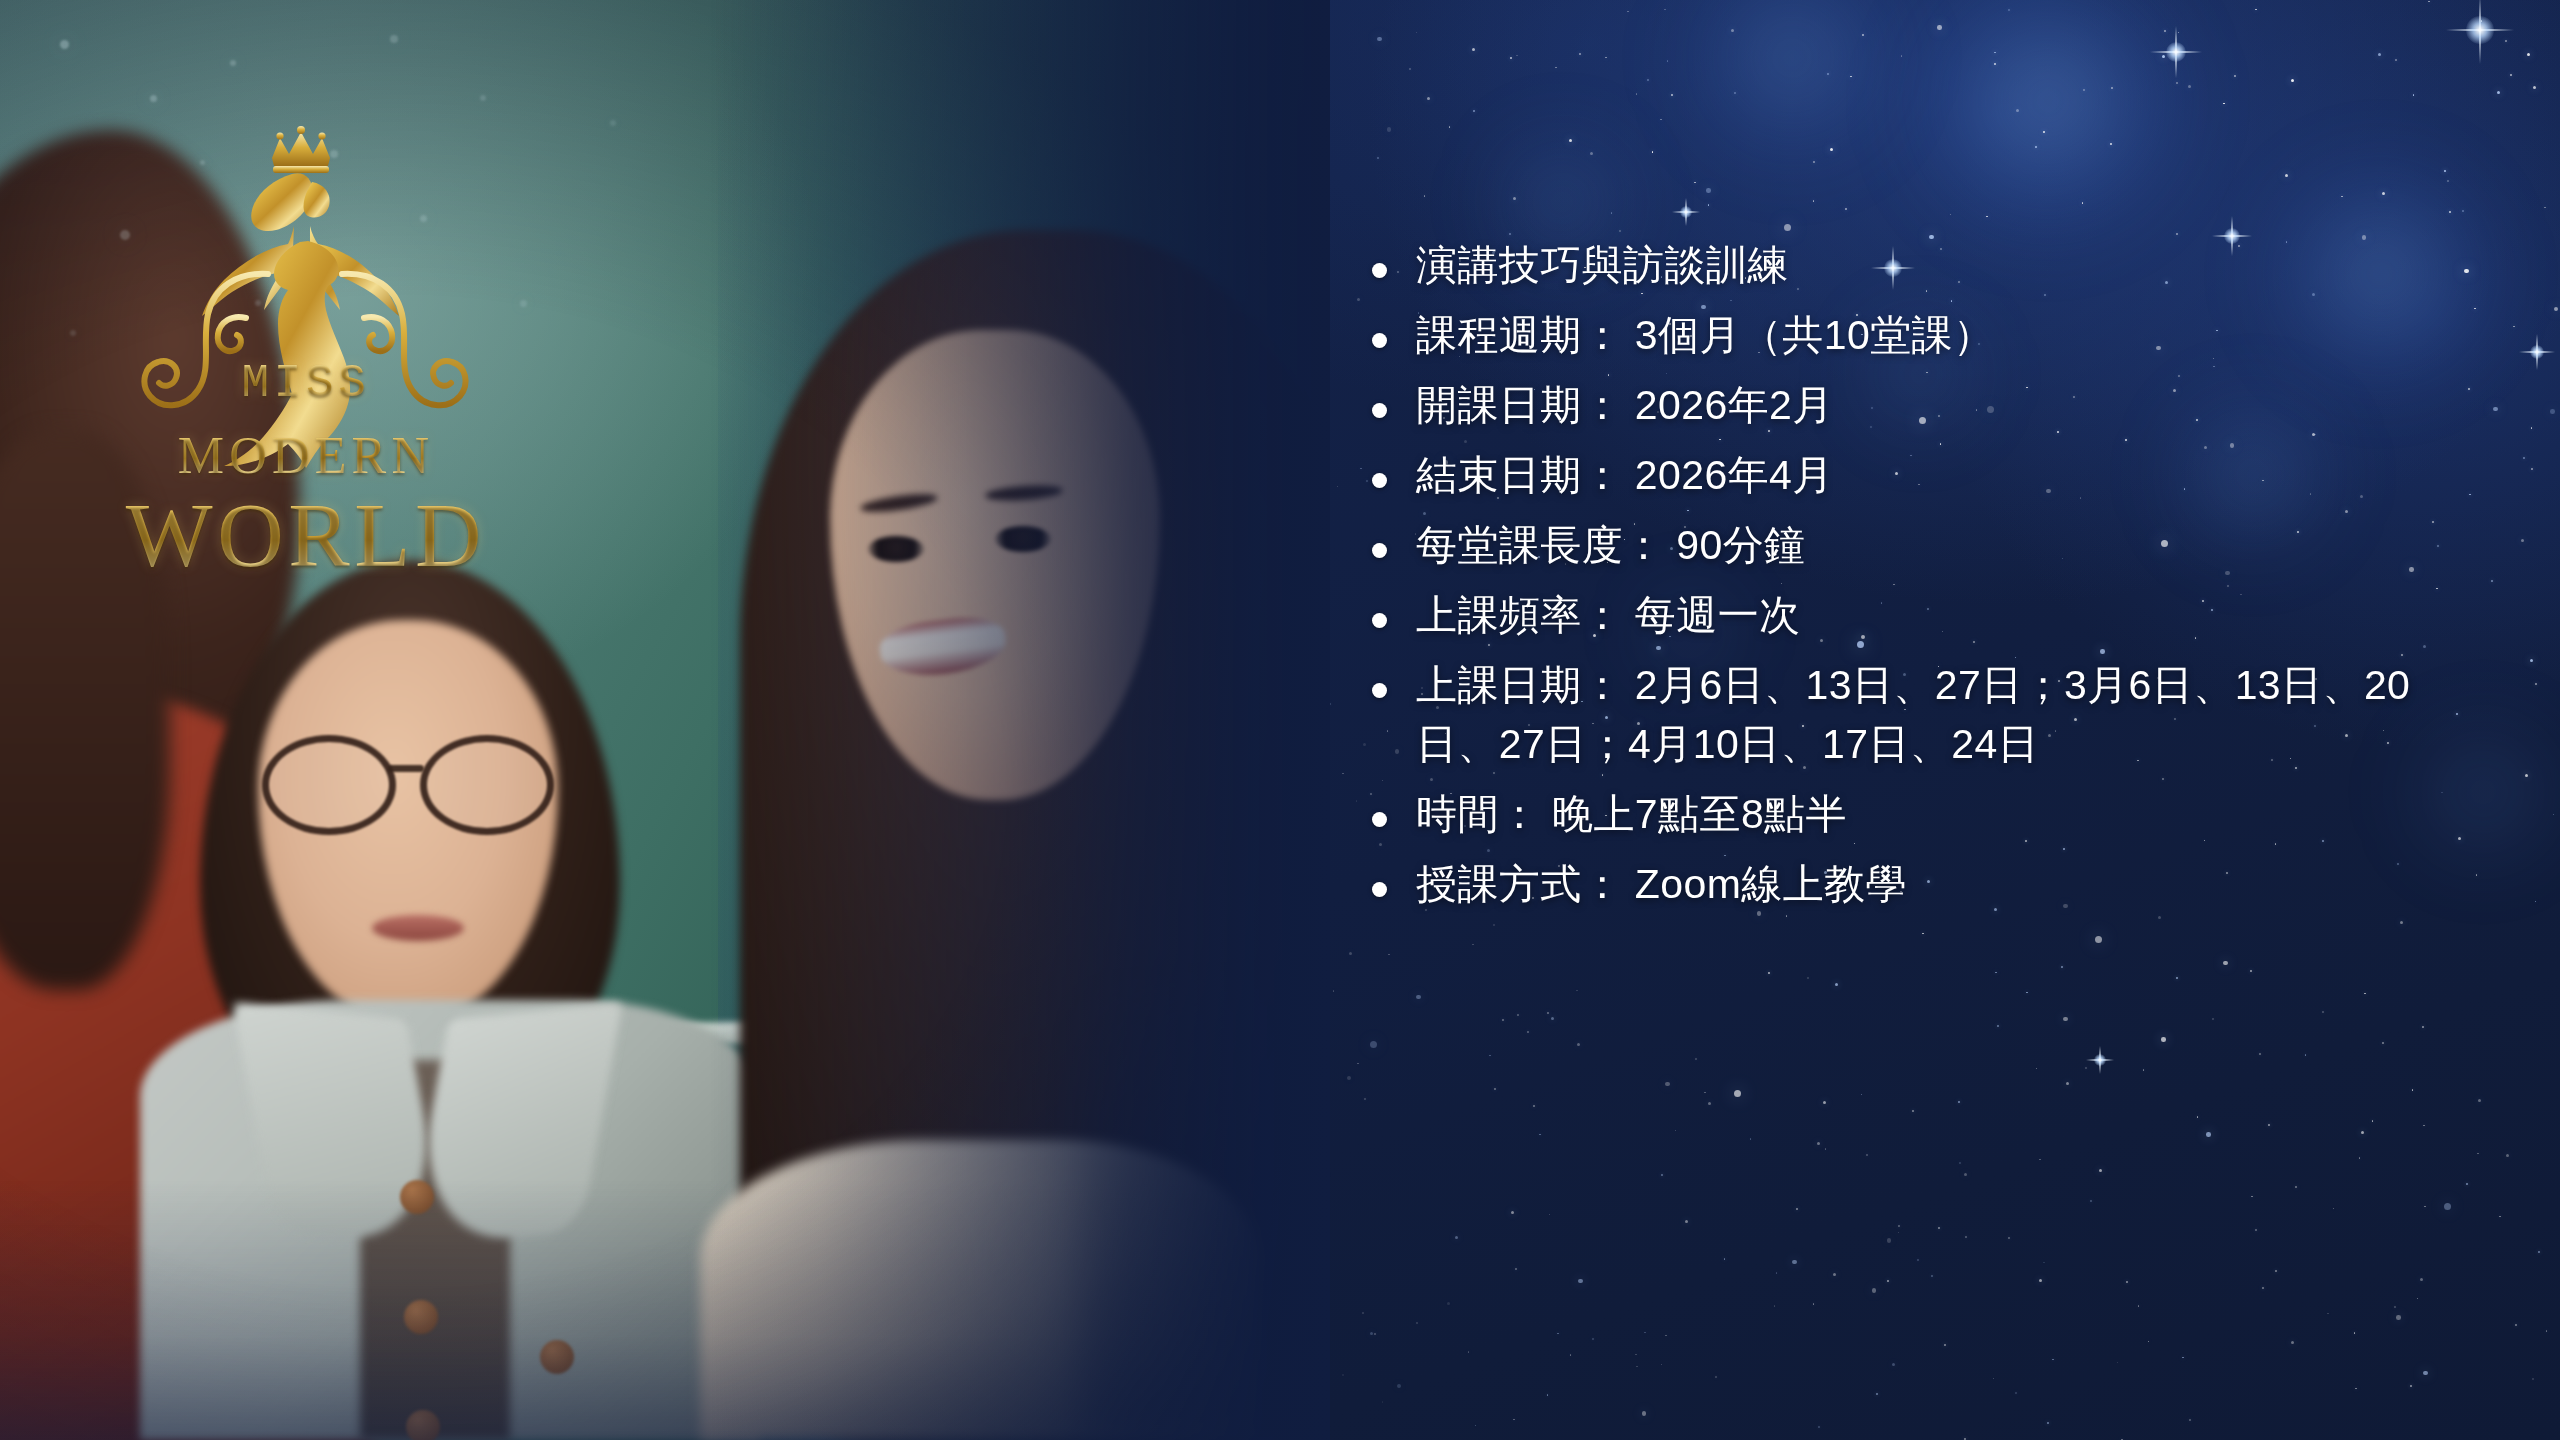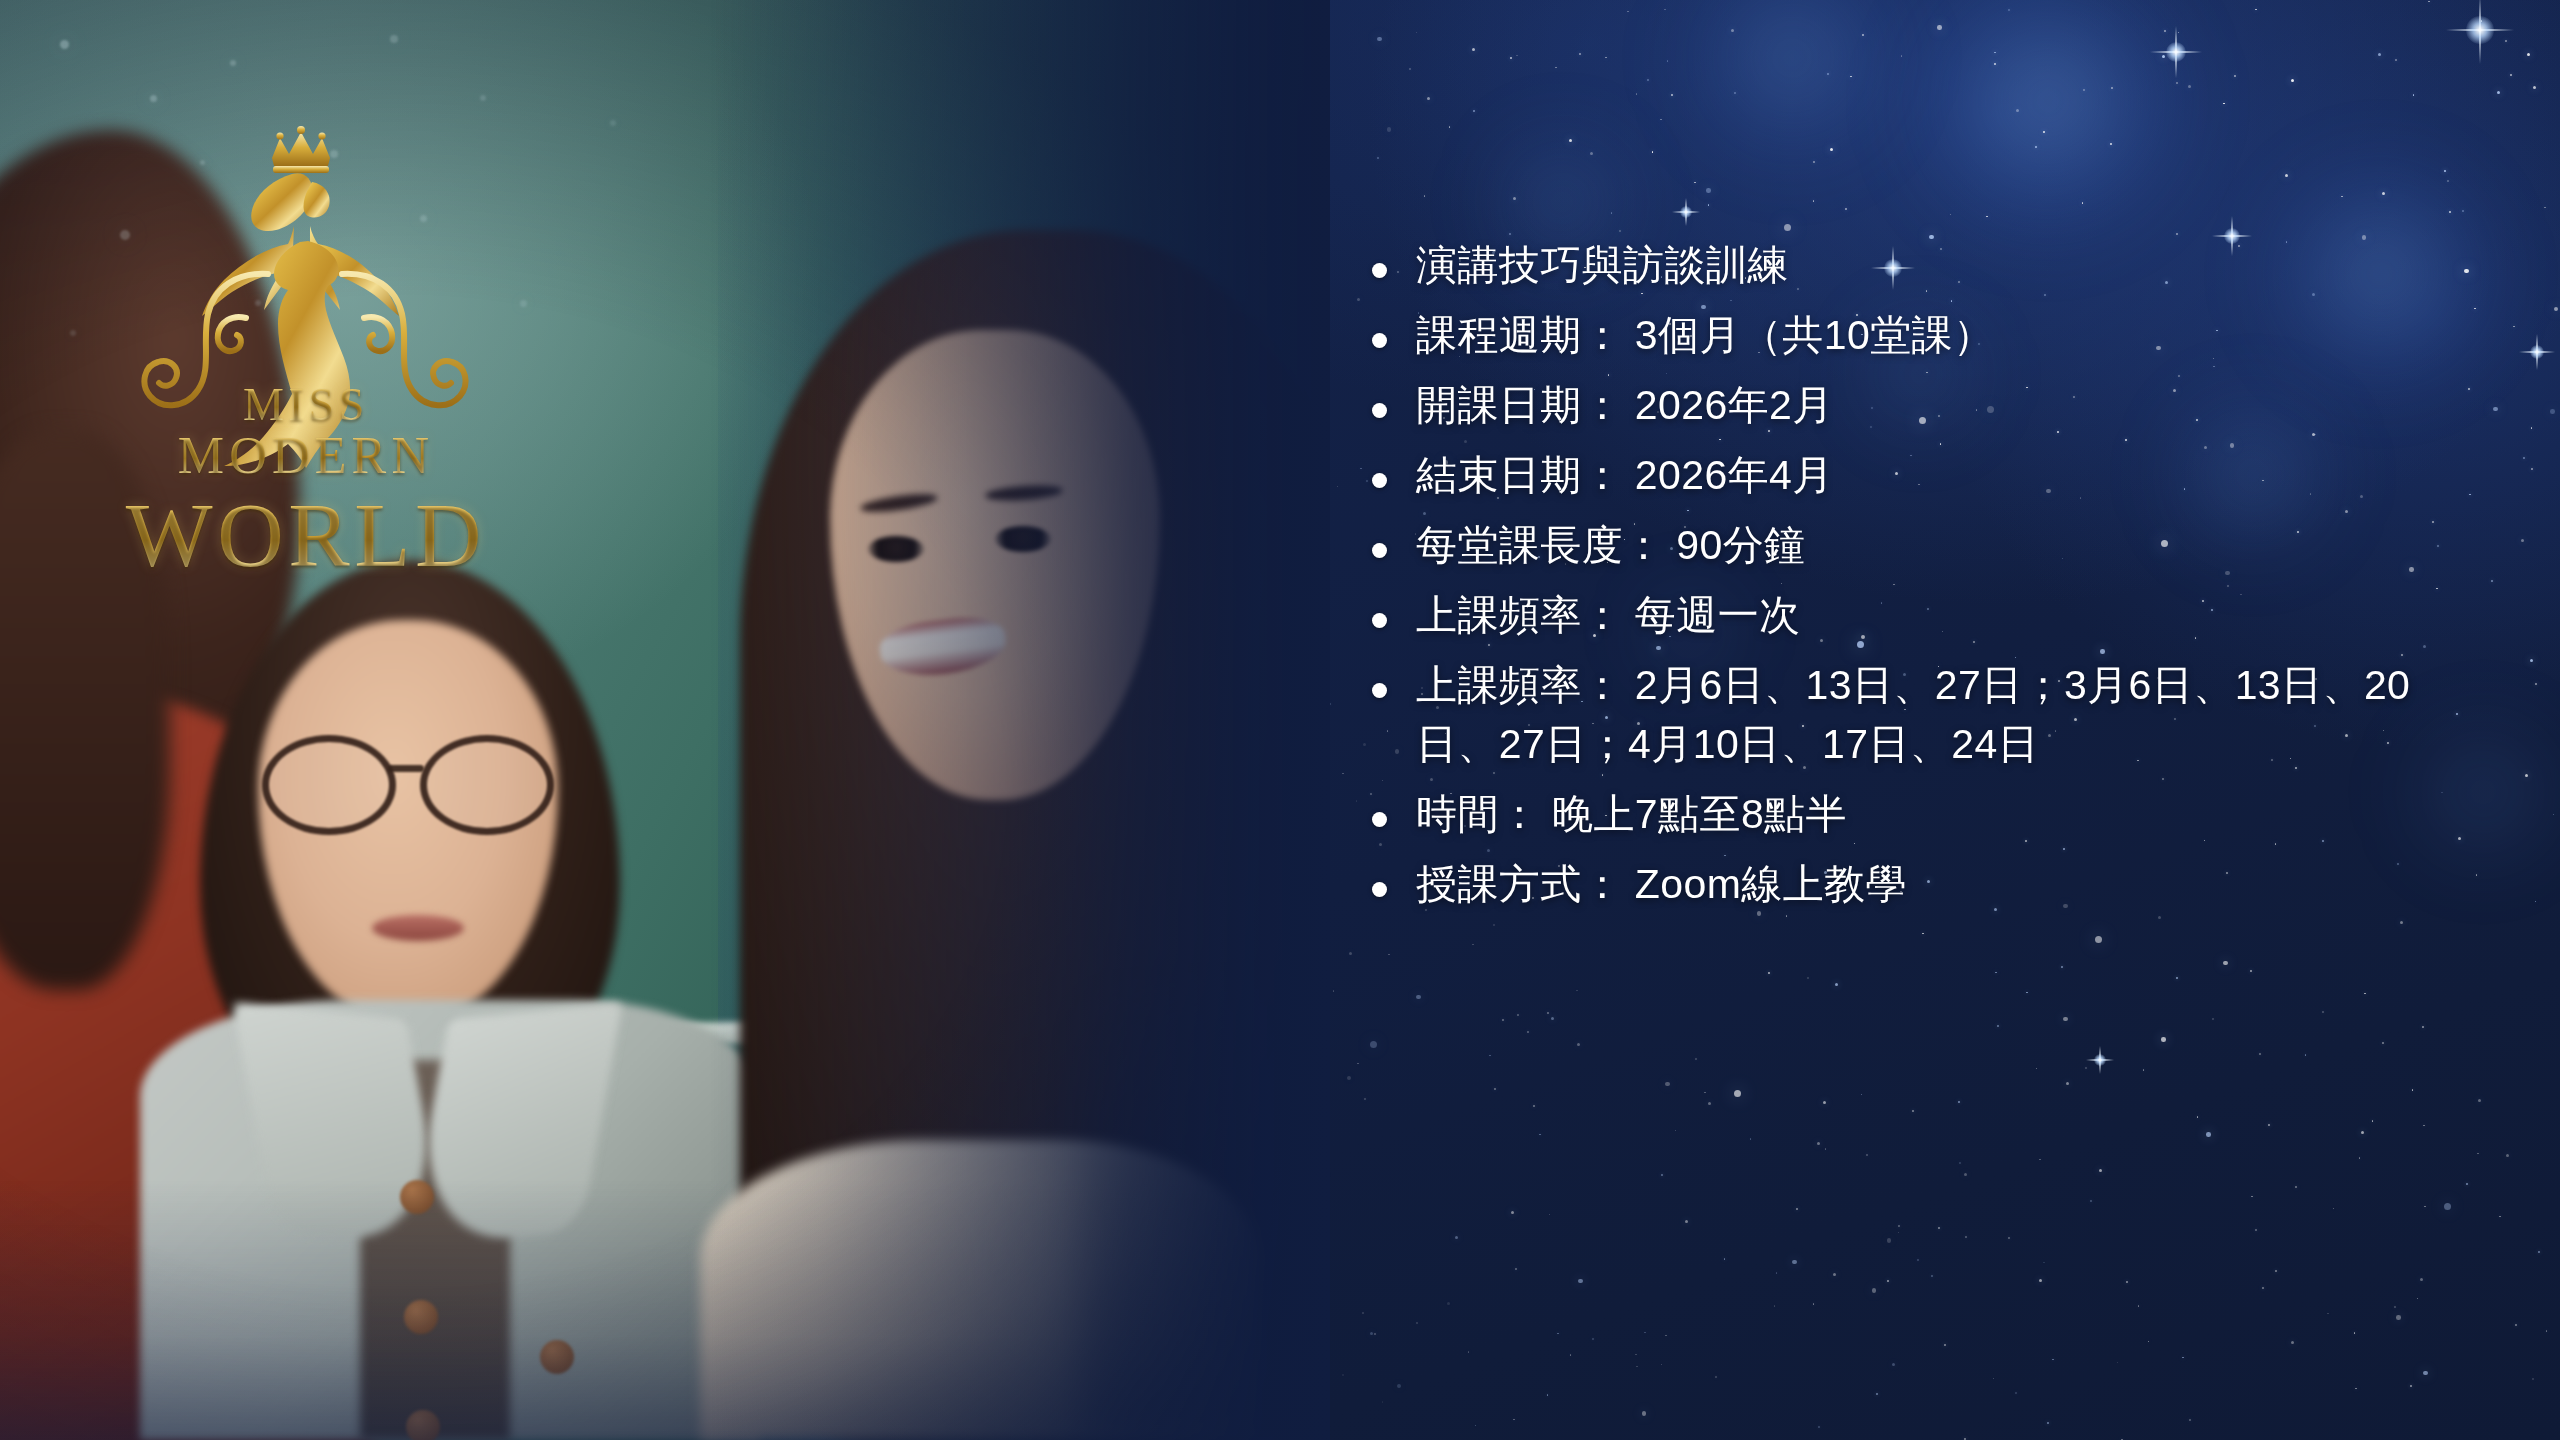--- a/index.html
+++ b/index.html
@@ -248,21 +248,21 @@
     text-align:center;
     font-family: "Liberation Serif", "DejaVu Serif", serif;
     color: #d8ae3c;
     letter-spacing: 0.10em;
     text-shadow: 0 2px 3px rgba(60,40,0,0.5), 0 0 12px rgba(255,215,120,0.25);
     background: linear-gradient(180deg,#fdf0b5 0%, #e6c159 28%, #c79a2c 55%, #f3dd92 78%, #b98a22 100%);
     -webkit-background-clip: text;
     background-clip: text;
     color: transparent;
   }
-  .logo-miss   { top: 356px; font-size: 46px; }
+  .logo-miss   { top: 336px; font-size: 46px; font-family: Liberation Mono, monospace; }
   .logo-modern { top: 404px; font-size: 52px; }
   .logo-world  { top: 460px; font-size: 92px; letter-spacing: 0.05em; }
 
   
   .content {
     position: absolute;
     left: 1360px;
     top: 236px;
     width: 1160px;
   }
@@ -963,19 +963,19 @@
   </div>
 
   <div class="content">
     <ul class="bullets" id="bullet-list">
         <li>演講技巧與訪談訓練</li>
         <li>課程週期： 3個月（共10堂課）</li>
         <li>開課日期： 2026年2月</li>
         <li>結束日期： 2026年4月</li>
         <li>每堂課長度： 90分鐘</li>
         <li>上課頻率： 每週一次</li>
-        <li class="wrap">上課頻率： 2月6日、13日、27日；3月6日、13日、20日、27日；4月10日、17日、24日</li>
+        <li class="wrap">上課日期： 2月6日、13日、27日；3月6日、13日、20日、27日；4月10日、17日、24日</li>
         <li>時間： 晚上7點至8點半</li>
         <li>授課方式： Zoom線上教學</li>
       </ul>
   </div>
 
 </div>
 
 </body></html>

